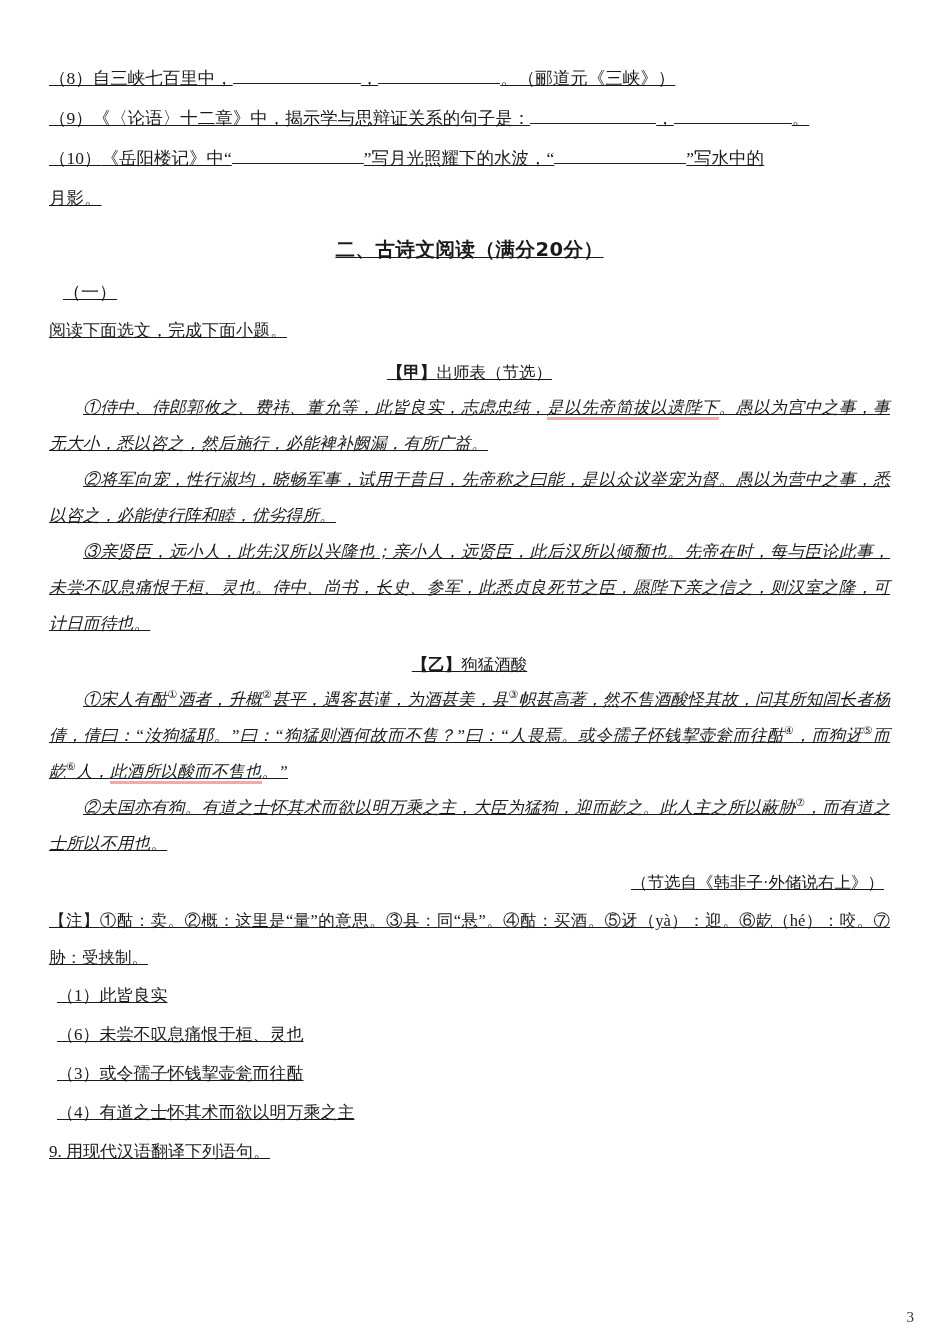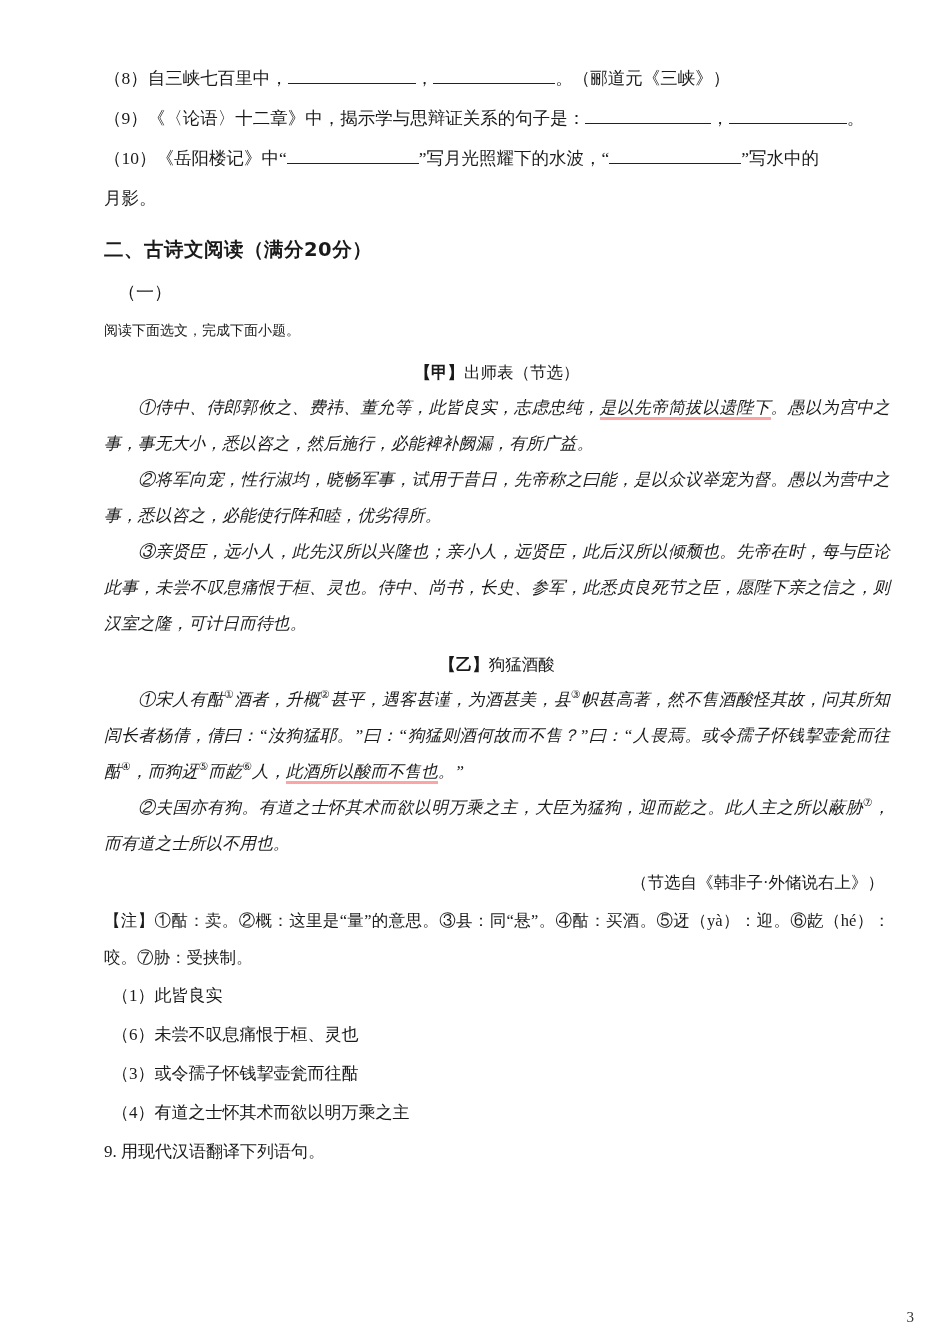--- a/index.html
+++ b/index.html
@@ -16,21 +16,22 @@
     font-family: "Liberation Serif", "DejaVu Serif", serif;
     color: #1a1a1a;
     overflow: hidden;
   }
 
   .page {
     position: absolute;
     left: 0; top: 0;
     width: 950px;
     height: 1344px;
-    padding: 58px 60px 0 104px;
+    padding: 58px 60px 0 49px;
+    text-decoration: underline;
   }
 
   
   .blank {
     display: inline-block;
     border-bottom: 1px solid #222;
     height: 16px;
     vertical-align: baseline;
   }
   .blank.w1 { width: 128px; }
@@ -51,28 +52,29 @@
   }
 
   
   .section-heading {
     font-family: "DejaVu Sans", "Liberation Sans", sans-serif;
     font-weight: bold;
     font-size: 19.5px;
     line-height: 44px;
     margin-top: 10px;
     letter-spacing: 0.5px;
+    text-align: center;
   }
   .subsection {
     font-size: 18px;
     line-height: 40px;
     padding-left: 14px;
   }
   .instruction {
-    font-size: 14px;
+    font-size: 17px;
     line-height: 38px;
   }
 
   
   .passage-title {
     text-align: center;
     font-size: 16.5px;
     line-height: 34px;
     font-family: "DejaVu Sans", "Liberation Sans", sans-serif;
     margin-top: 6px;

